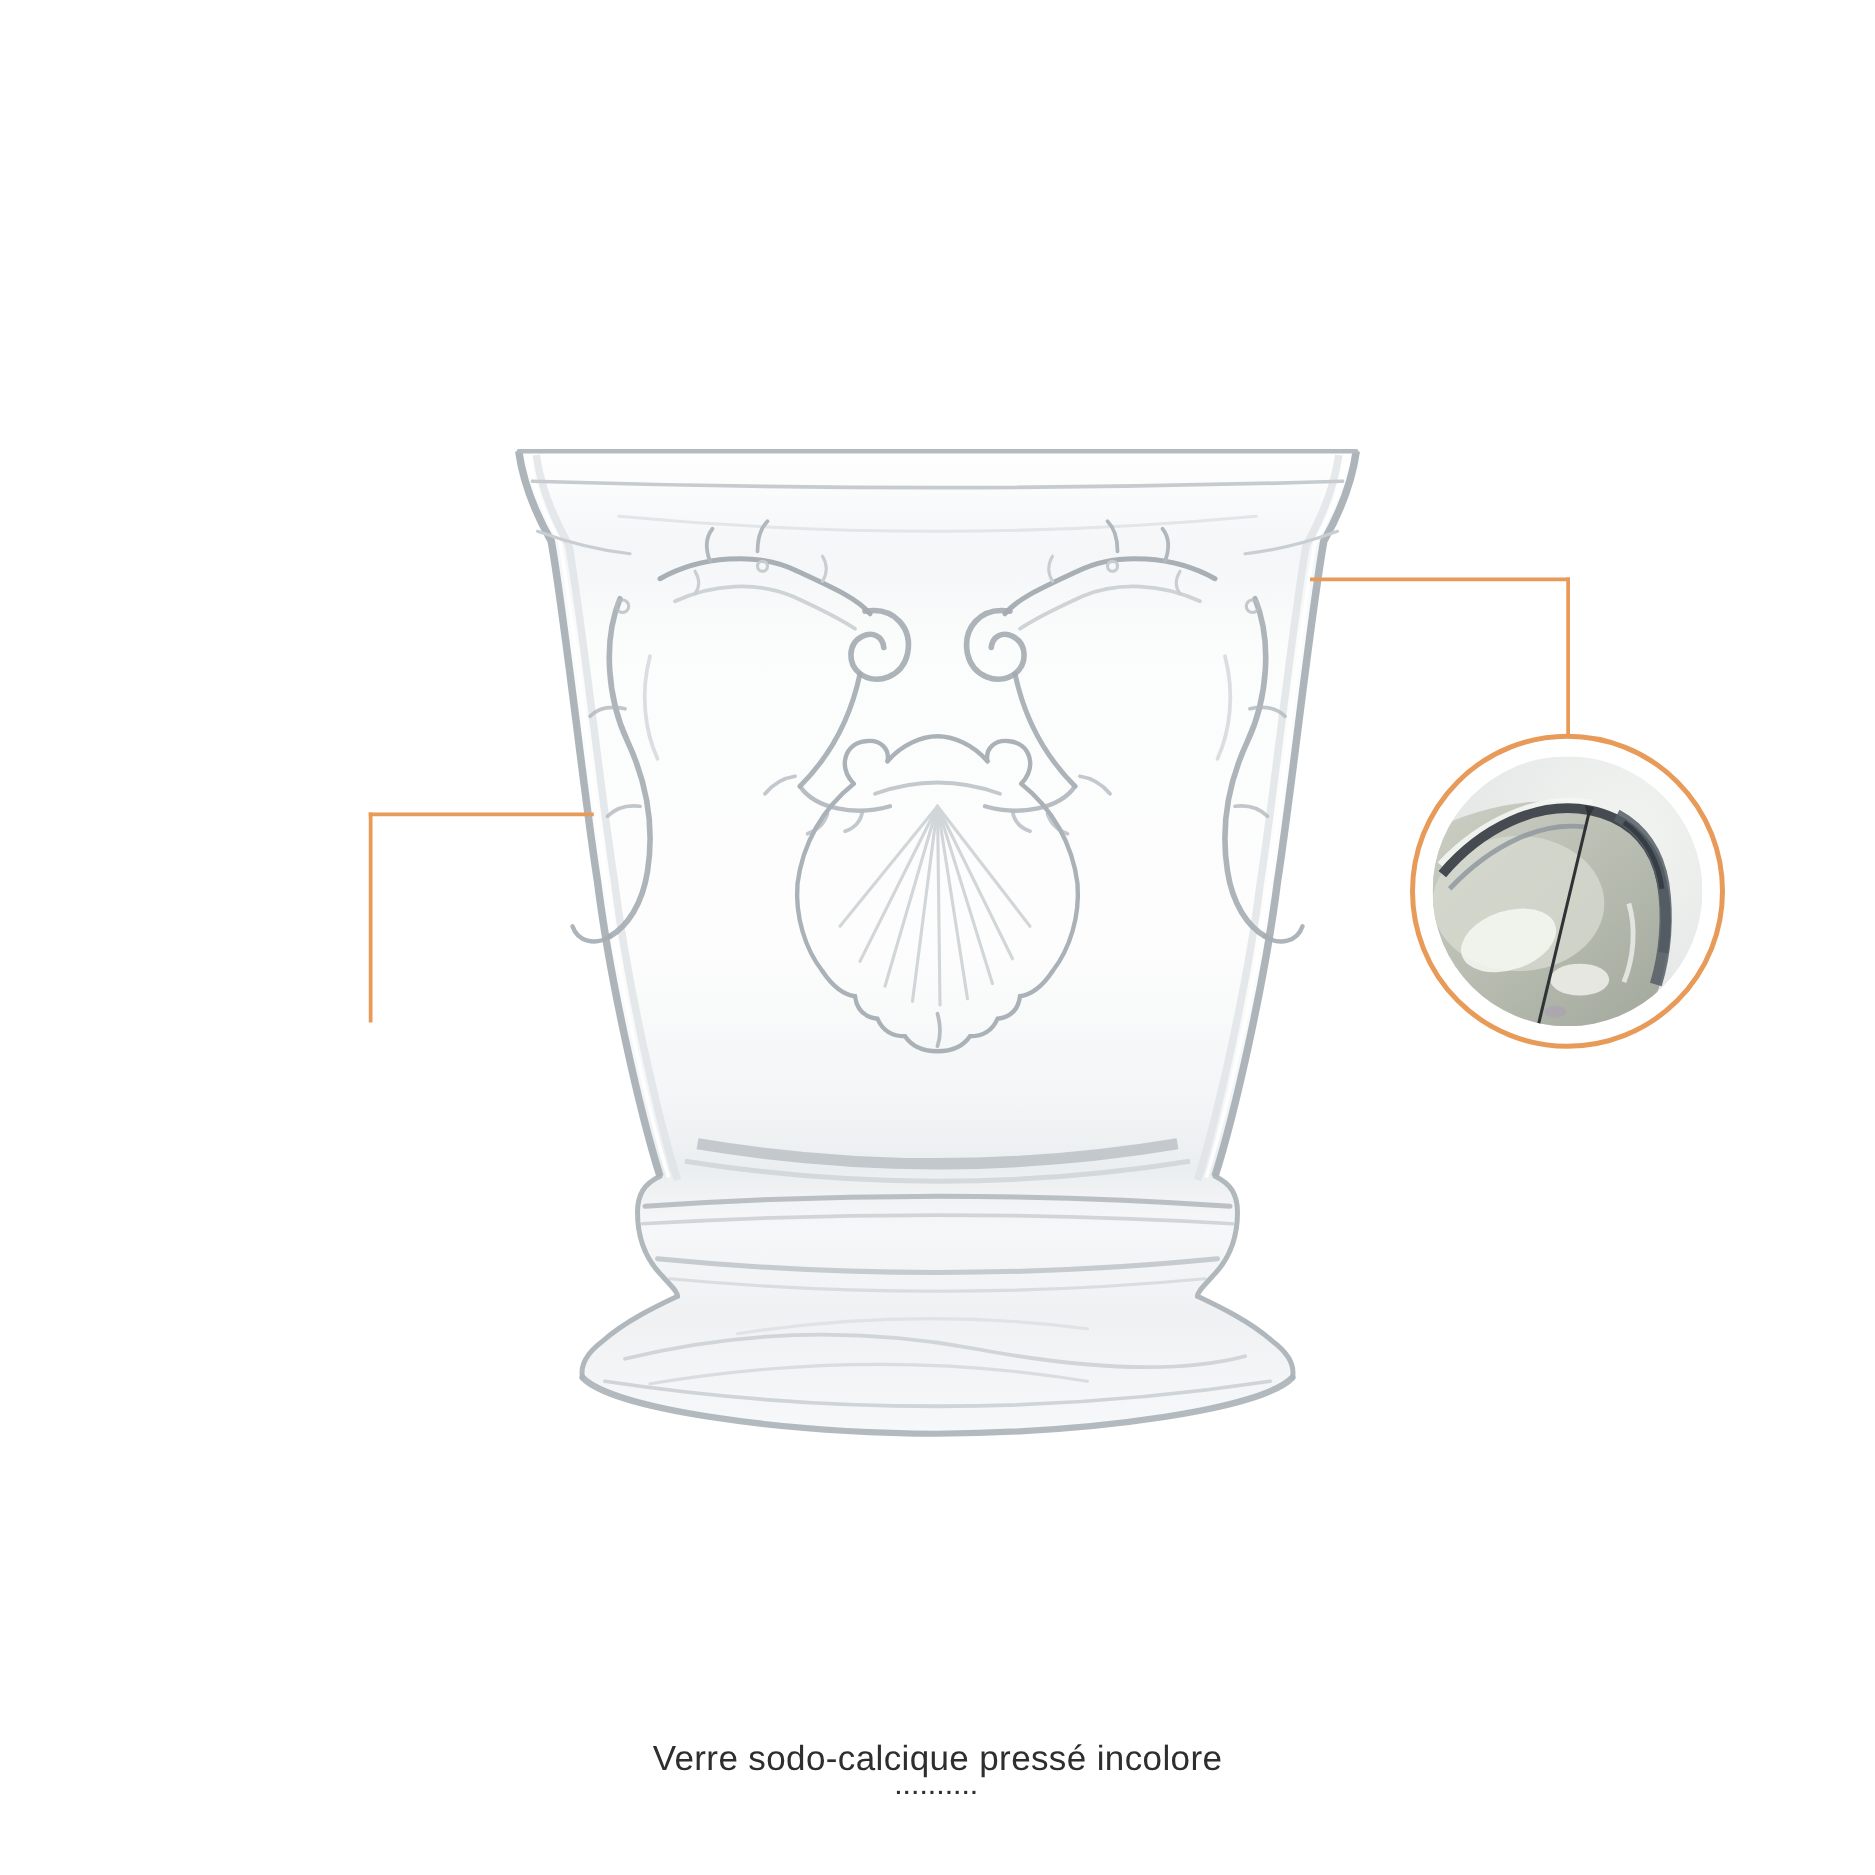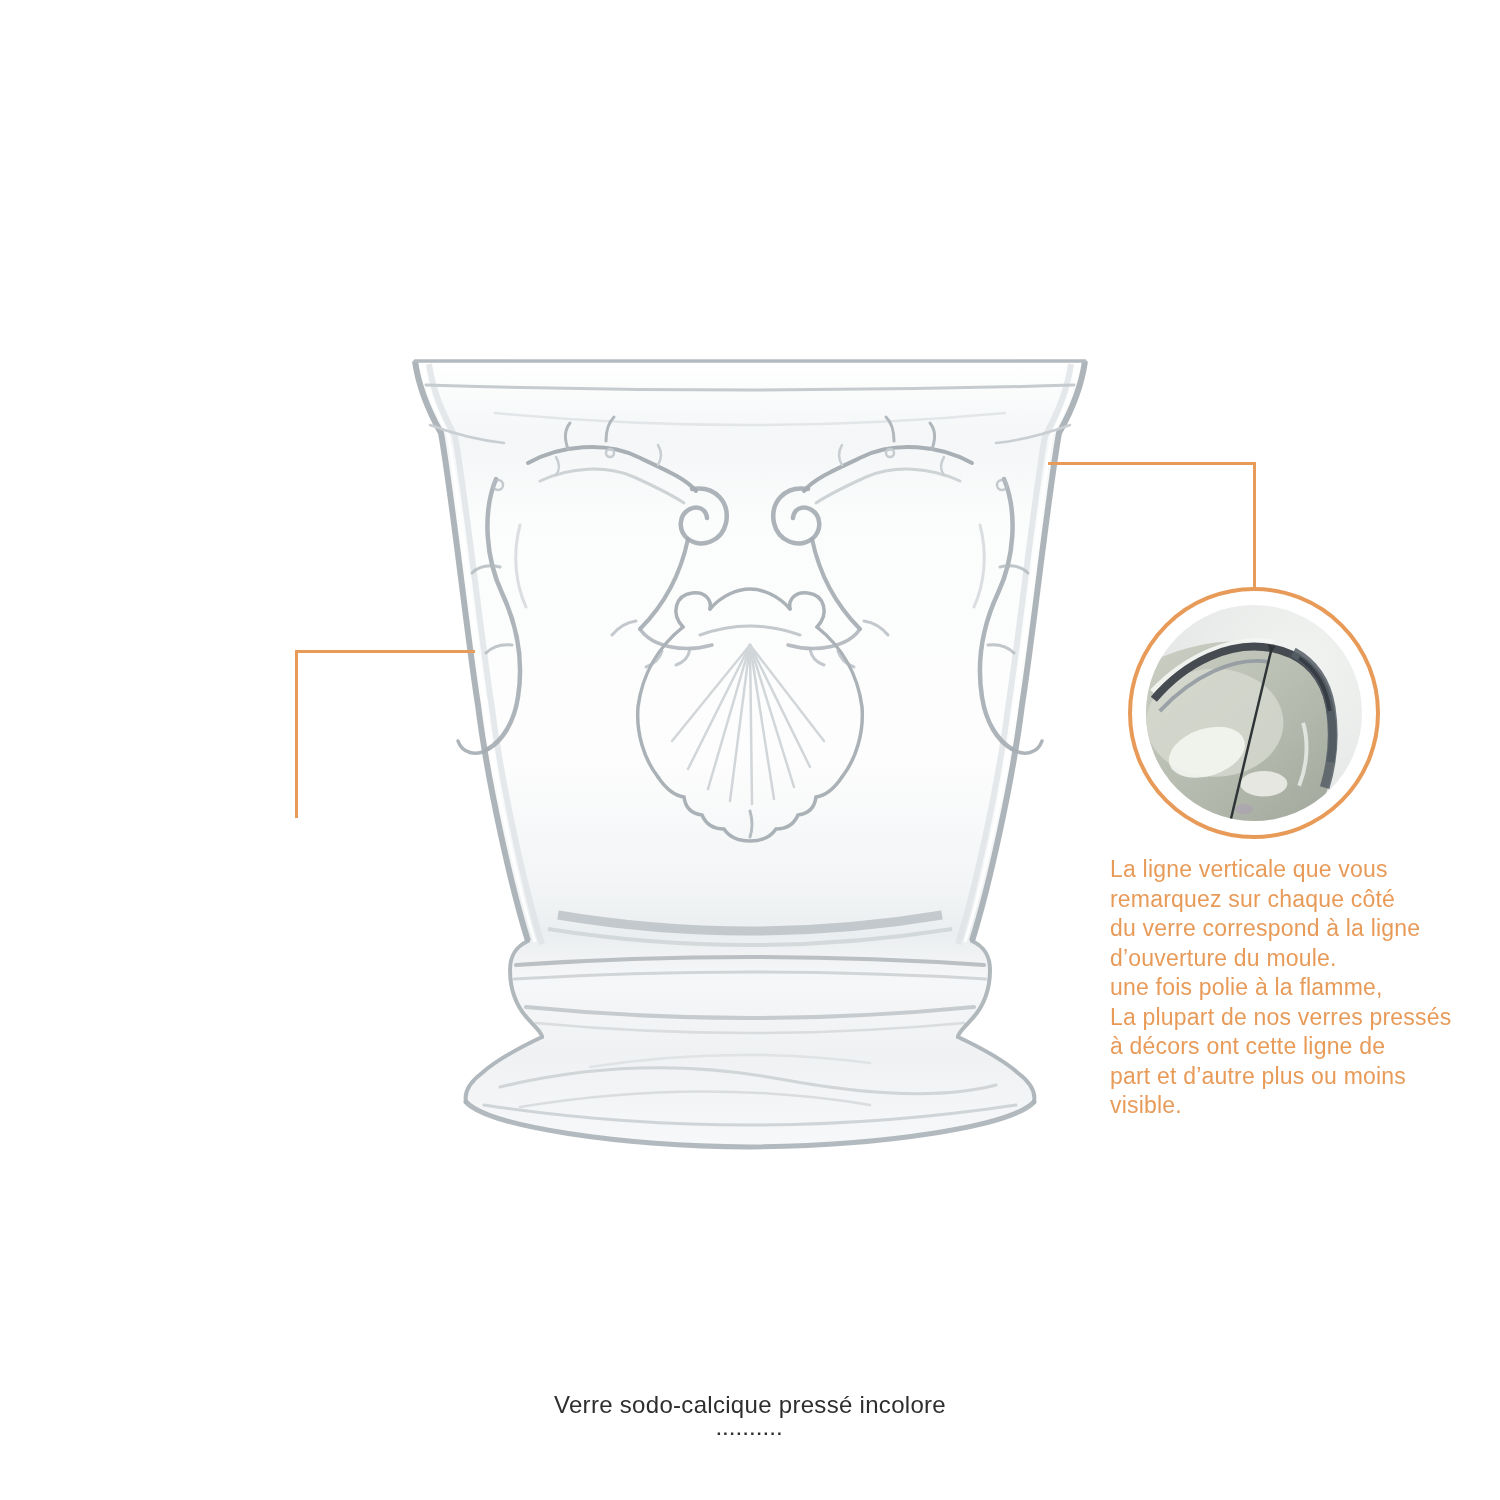--- a/index.html
+++ b/index.html
@@ -22,21 +22,21 @@
     position:absolute;left:1128px;top:587px;width:244px;height:244px;
     border:4px solid #E89B59;border-radius:50%;background:#ffffff;box-sizing:content-box;
   }
   .inset-photo{
     position:absolute;left:1146px;top:605px;width:216px;height:216px;
     border-radius:50%;overflow:hidden;
   }
   
   .caption{
     position:absolute;left:0;top:1391px;width:1500px;text-align:center;
-    color:#2E2E2E;font-size:24px;font-weight:500;letter-spacing:0.3px;
+    color:#2E2E2E;font-size:28px;font-weight:500;letter-spacing:0.3px;
   }
   .dots{
     position:absolute;left:0;top:1420px;width:1500px;text-align:center;
     color:#2E2E2E;font-size:17px;font-weight:bold;letter-spacing:2px;
   }
 </style>
 </head>
 <body>
 
 <div id="canvas">
@@ -196,26 +196,17 @@
       <path d="M150,48 C172,60 184,80 188,104 C192,130 190,160 182,186" stroke="#565e66" stroke-width="10" fill="none" opacity="0.85"></path>
       <path d="M156,54 C174,66 184,86 187,108" stroke="#343a40" stroke-width="4" fill="none" opacity="0.9"></path>
       <path d="M160,120 C166,140 164,164 156,184" stroke="#eef0ec" stroke-width="4" fill="none" opacity="0.8"></path>
       <path d="M124,40 l8,2 -5,8 z" fill="#30353a"></path>
       <path d="M128,44 L86,220" stroke="#2e3336" stroke-width="2.5" fill="none"></path>
       <ellipse cx="100" cy="208" rx="9" ry="5" fill="#ab9bb5" opacity="0.5"></ellipse>
     </svg>
   </div>
 
 
-  <div class="note note-right">La ligne verticale que vous
-remarquez sur chaque côté
-du verre correspond à la ligne
-d’ouverture du moule.
-une fois polie à la flamme,
-La plupart de nos verres pressés
-à décors ont cette ligne de
-part et d’autre plus ou moins
-visible.</div>
 
   <div class="caption">Verre sodo-calcique pressé incolore</div>
   <div class="dots">..........</div>
 
 </div>
 
 </body></html>

